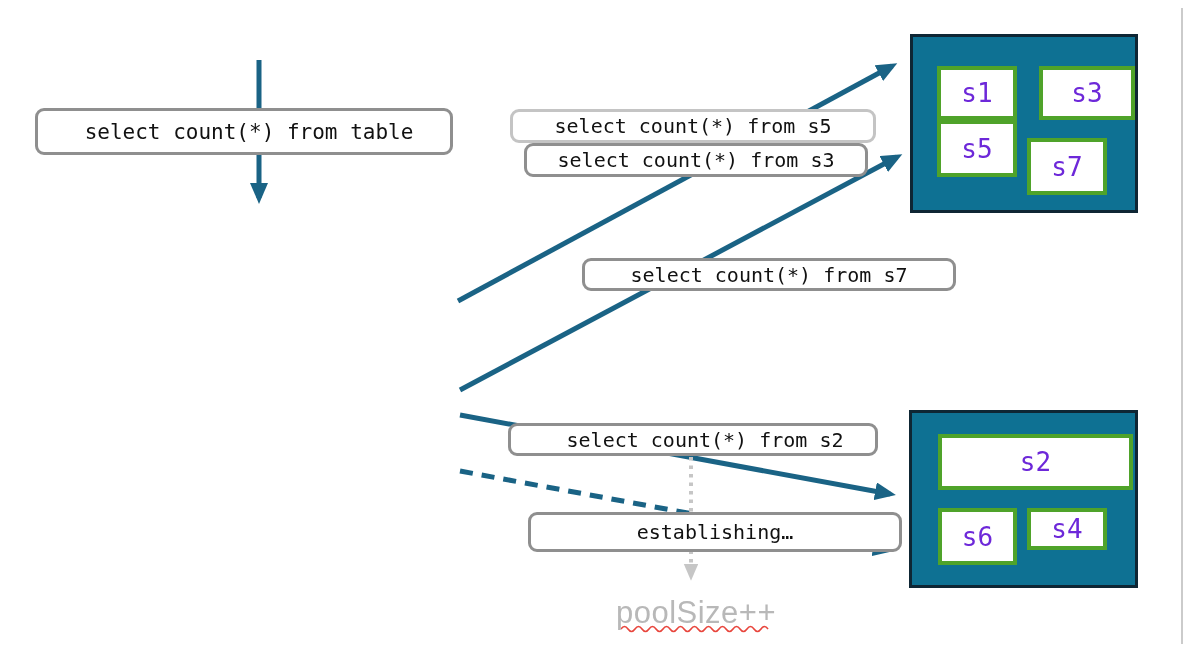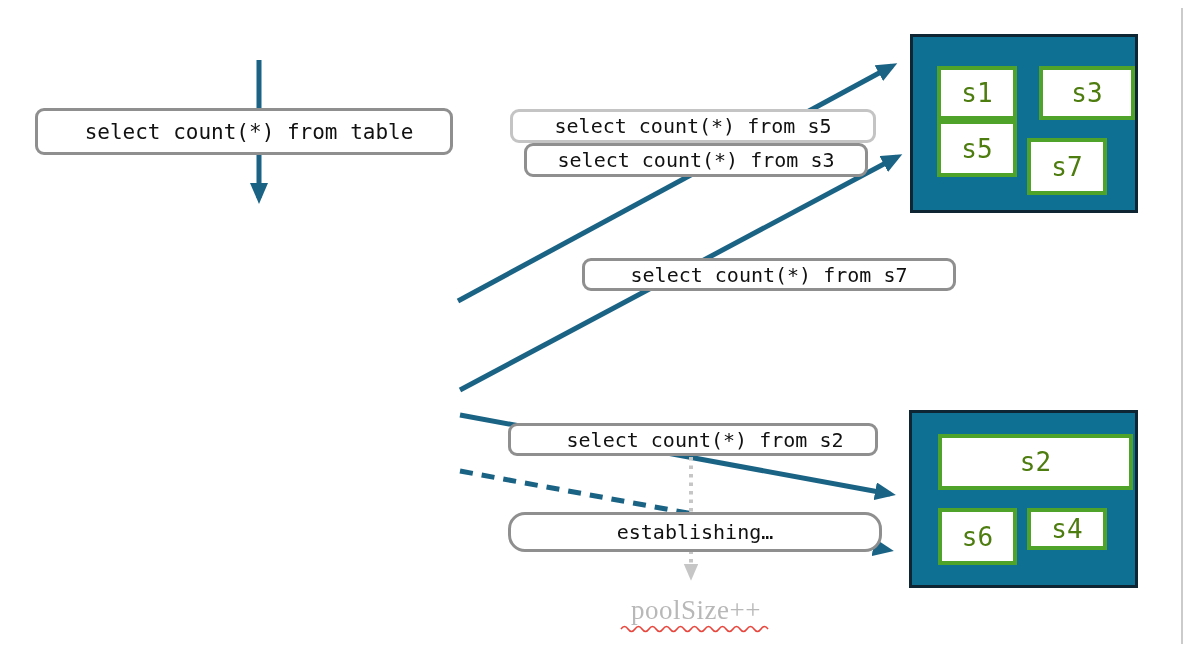--- a/index.html
+++ b/index.html
@@ -16,41 +16,41 @@
   .shardbox{
     position:absolute;box-sizing:border-box;background:var(--teal-fill,#0E7193);
     border:3px solid var(--dark-border,#0E2634);z-index:2;
   }
   .shardbox.top{left:910px;top:34px;width:228px;height:179px;}
   .shardbox.bottom{left:909px;top:410px;width:229px;height:178px;}
   .cell{
     position:absolute;box-sizing:border-box;background:#fff;
     border:4px solid var(--green-border,#4FA32A);
     display:flex;align-items:center;justify-content:center;
-    font-size:26px;color:#4d7c0f;
+    font-size:26px;color:#6d28d9;
   }
   .table-cell{left:127px;top:94px;width:165px;height:72px;font-size:27px;}
   
   .qlabel{
     position:absolute;box-sizing:border-box;background:#fff;
     border:3px solid var(--label-border,#8F8F8F);border-radius:9px;
     display:flex;align-items:center;justify-content:center;
     font-size:20px;color:#111;z-index:3;white-space:nowrap;
   }
   .qlabel.light{border-color:var(--label-border-light,#C4C4C4);}
   .lbl-table{left:35px;top:108px;width:418px;height:47px;font-size:21px;padding-left:10px;}
   .lbl-s5{left:510px;top:109px;width:366px;height:34px;}
   .lbl-s3{left:508px;top:143px;width:344px;height:34px;margin-left:16px;}
   .lbl-s7{left:582px;top:258px;width:374px;height:33px;}
   .lbl-s2{left:508px;top:423px;width:370px;height:33px;padding-left:24px;}
-  .lbl-est{left:508px;top:512px;width:374px;height:40px;border-radius:17px;}
+  .lbl-est{left:528px;top:512px;width:374px;height:40px;}
   
   .poolsize{
     position:absolute;left:596px;top:595px;width:200px;text-align:center;z-index:2;
-    font-family:Liberation Serif, serif;font-size:27px;letter-spacing:.5px;
+    font-family:Liberation Sans, sans-serif;font-size:31px;letter-spacing:.5px;
     color:var(--muted-gray,#B8B8B8);
   }
   .edge-line{position:absolute;left:1181px;top:8px;width:2px;height:636px;background:#CBCBCB;z-index:0;}
   .arrow-teal{stroke:var(--arrow-teal,#1A6385);}
 </style>
 </head>
 <body>
 
 <div class="stage">
 

